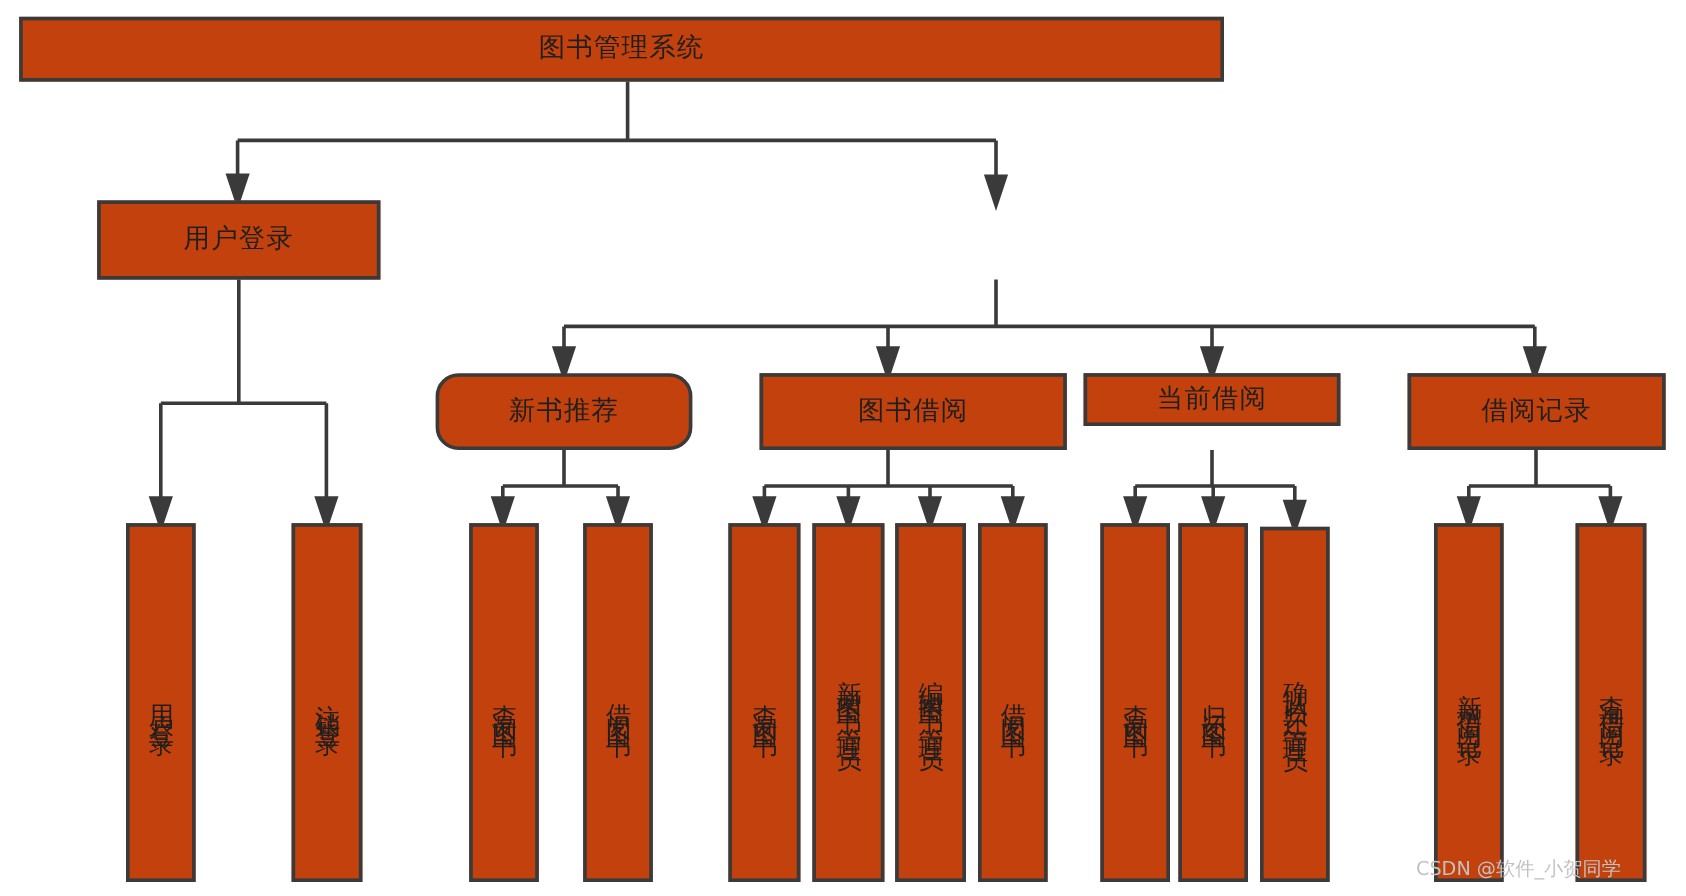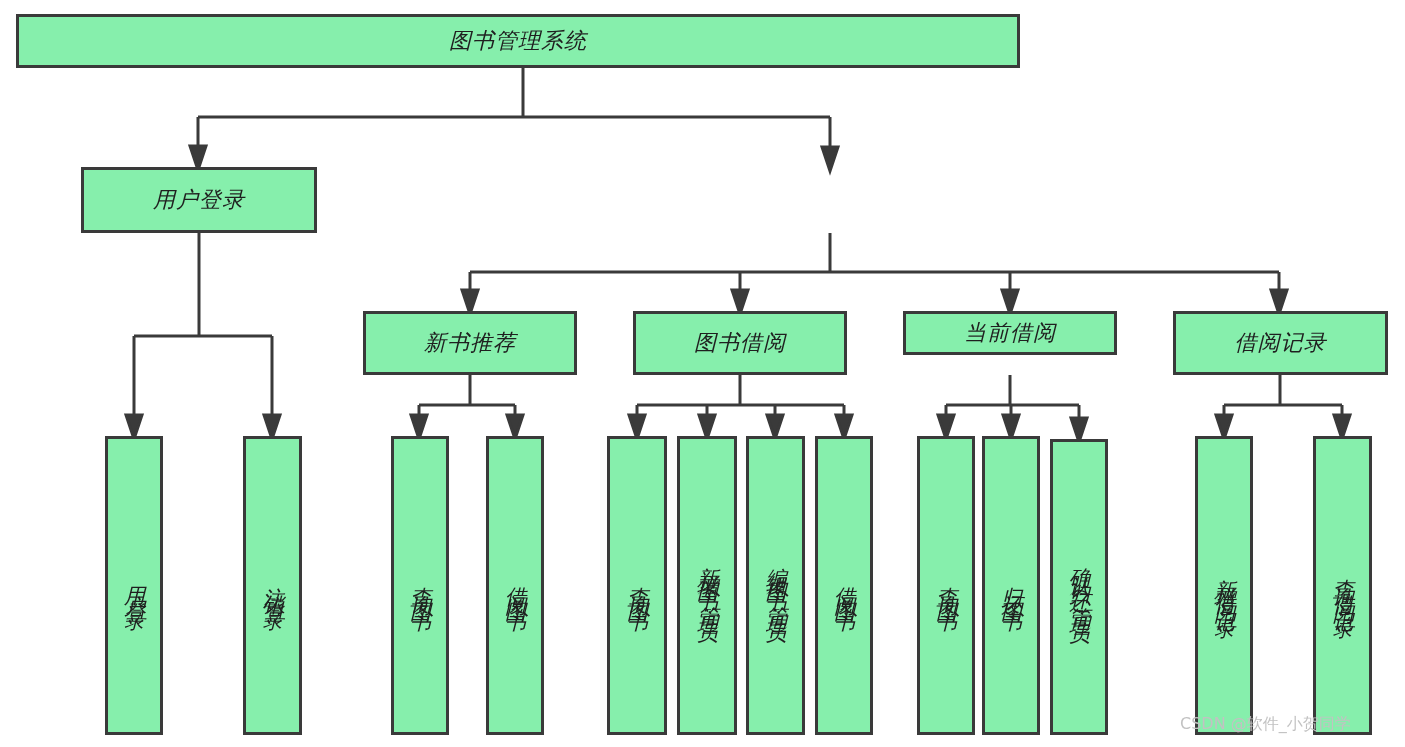--- a/index.html
+++ b/index.html
@@ -19,30 +19,29 @@
     position: absolute;
     left: 0; top: 0;
     width: 1405px;
     height: 747px;
     z-index: 1;
   }
   .node {
     position: absolute;
     box-sizing: border-box;
     border: 3px solid #3a3a3a;
-    background: #86efac;
+    background: #c2410c;
     display: flex;
     align-items: center;
     justify-content: center;
     color: #1f1f1f;
     font-size: 22px;
     letter-spacing: 1px;
     z-index: 2;
     line-height: 1;
-    font-style: italic;
   }
   .vnode {
     font-size: 21px;
   }
   .vnode span {
     writing-mode: vertical-rl;
     text-orientation: mixed;
     letter-spacing: 8px;
     line-height: 1;
   }
@@ -112,24 +111,24 @@
   </svg>
 
   <div class="node" style="left:16px; top:14px; width:1004px; height:54px;">
     <span>图书管理系统</span>
   </div>
 
   <div class="node" style="left:81px; top:167px; width:236px; height:66px;">
     <span>用户登录</span>
   </div>
 
-  <div class="node" style="left:363px; top:311px; width:214px; height:64px;">
+  <div class="node" style="left:363px; top:311px; width:214px; height:64px;border-radius:19px;">
     <span>新书推荐</span>
   </div>
-  <div class="node" style="left:633px; top:311px; width:214px; height:64px;">
+  <div class="node" style="left:633px; top:311px; width:256px; height:64px;">
     <span>图书借阅</span>
   </div>
   <div class="node" style="left:903px; top:311px; width:214px; height:44px;">
     <span>当前借阅</span>
   </div>
   <div class="node" style="left:1173px; top:311px; width:215px; height:64px;">
     <span>借阅记录</span>
   </div>
 
   <div class="node vnode" style="left:105px; top:436px; width:58px; height:299px;">

